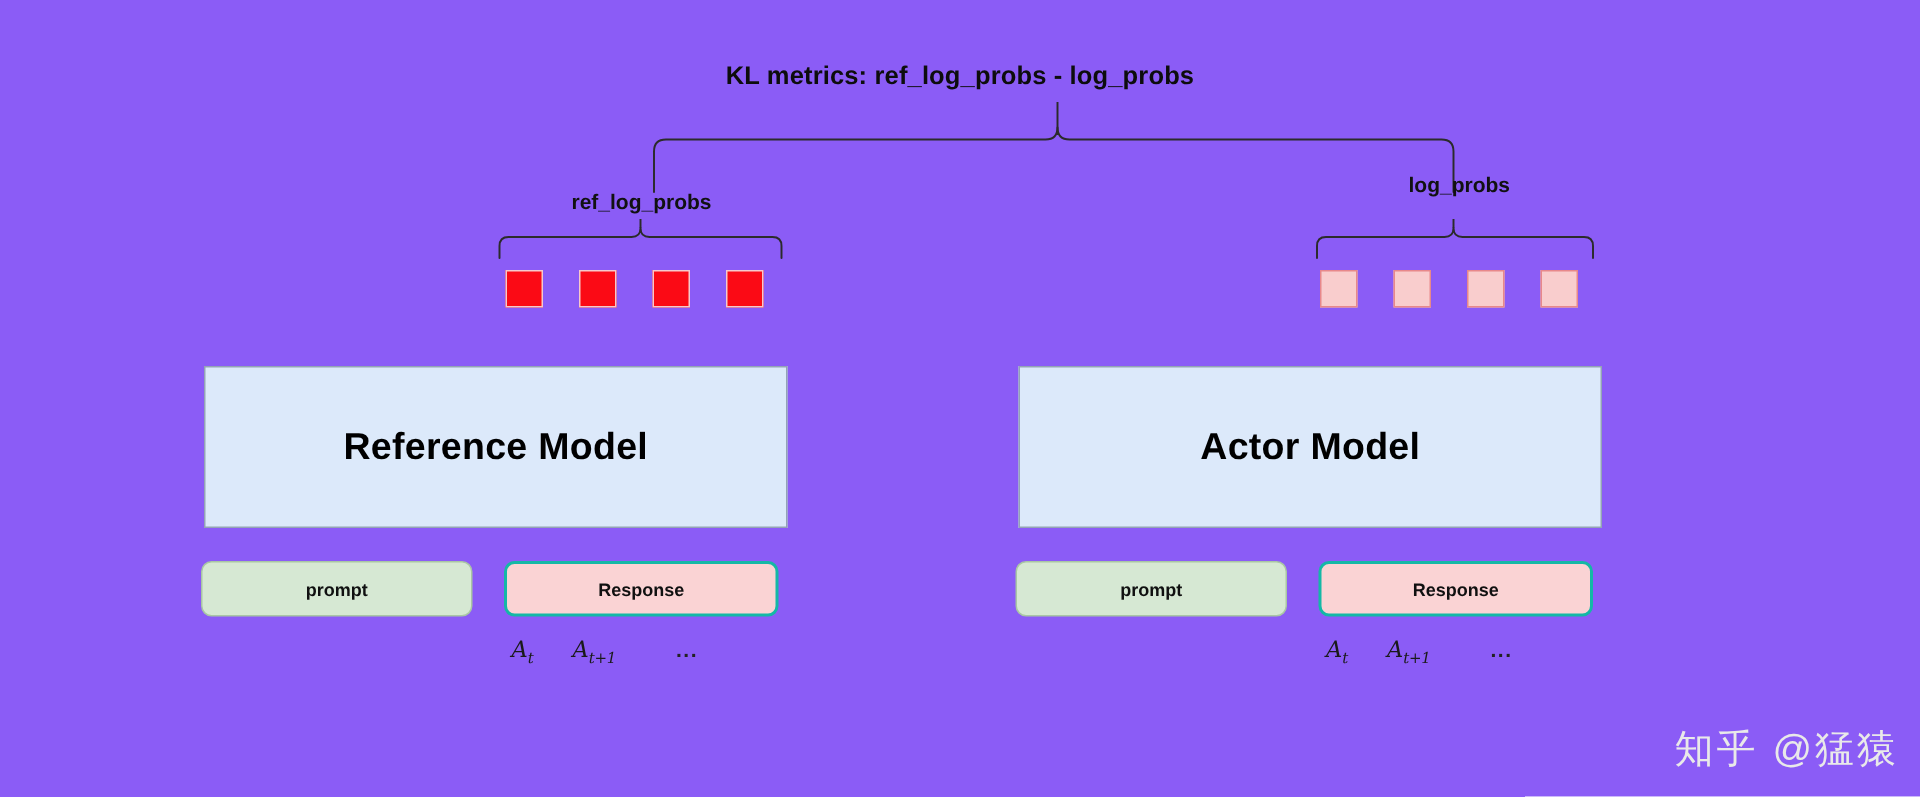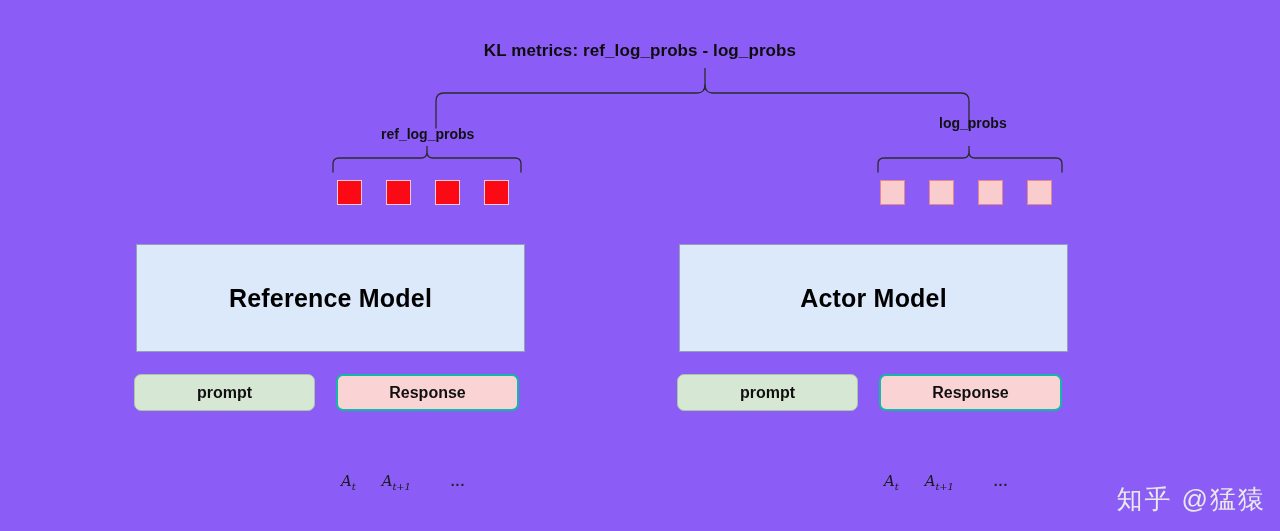--- a/index.html
+++ b/index.html
@@ -101,21 +101,21 @@
   
   .pill {
     position: absolute;
     top: 374px;
     height: 37px;
     box-sizing: border-box;
     border-radius: 7px;
     display: flex;
     align-items: center;
     justify-content: center;
-    font-size: 16px;
+    font-size: 12px;
     font-weight: bold;
     color: #101010;
   }
   .pill.prompt {
     background: #d6e8d3;
     border: 1px solid #a9c6a4;
   }
   .pill.response {
     background: #fad3d4;
     border: 2px solid #14b8a6;
@@ -127,21 +127,20 @@
 
   
   .actions {
     position: absolute;
     top: 424px;
     font-family: "DejaVu Serif", serif;
     font-style: italic;
     font-size: 15px;
     color: #1a1a1a;
     white-space: nowrap;
-    margin-top: 48px;
   }
   .actions.left  { left: 341px; }
   .actions.right { left: 884px; }
   .actions .a-item { display: inline-block; }
   .actions .a-item + .a-item { margin-left: 26px; }
   .actions .sub {
     font-size: 10px;
     font-style: italic;
     vertical-align: sub;
     letter-spacing: -0.2px;

